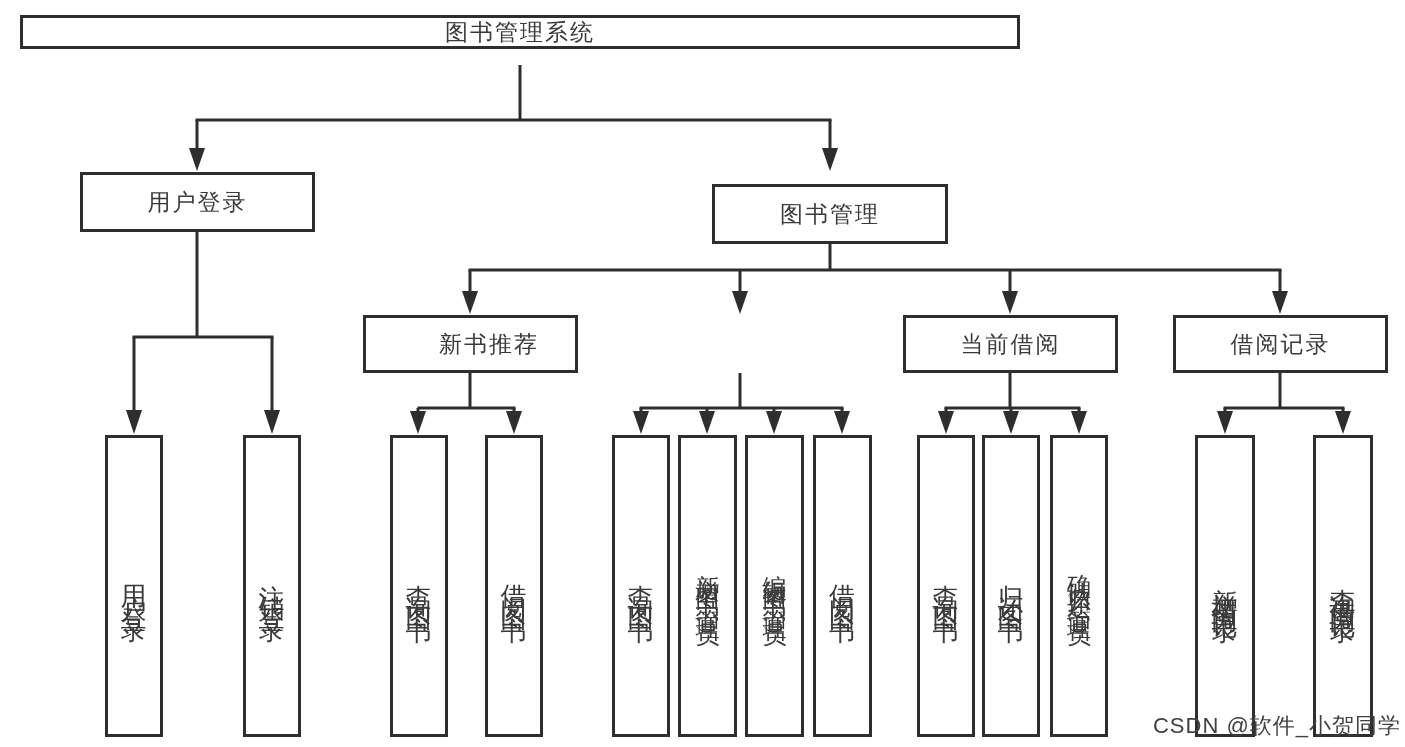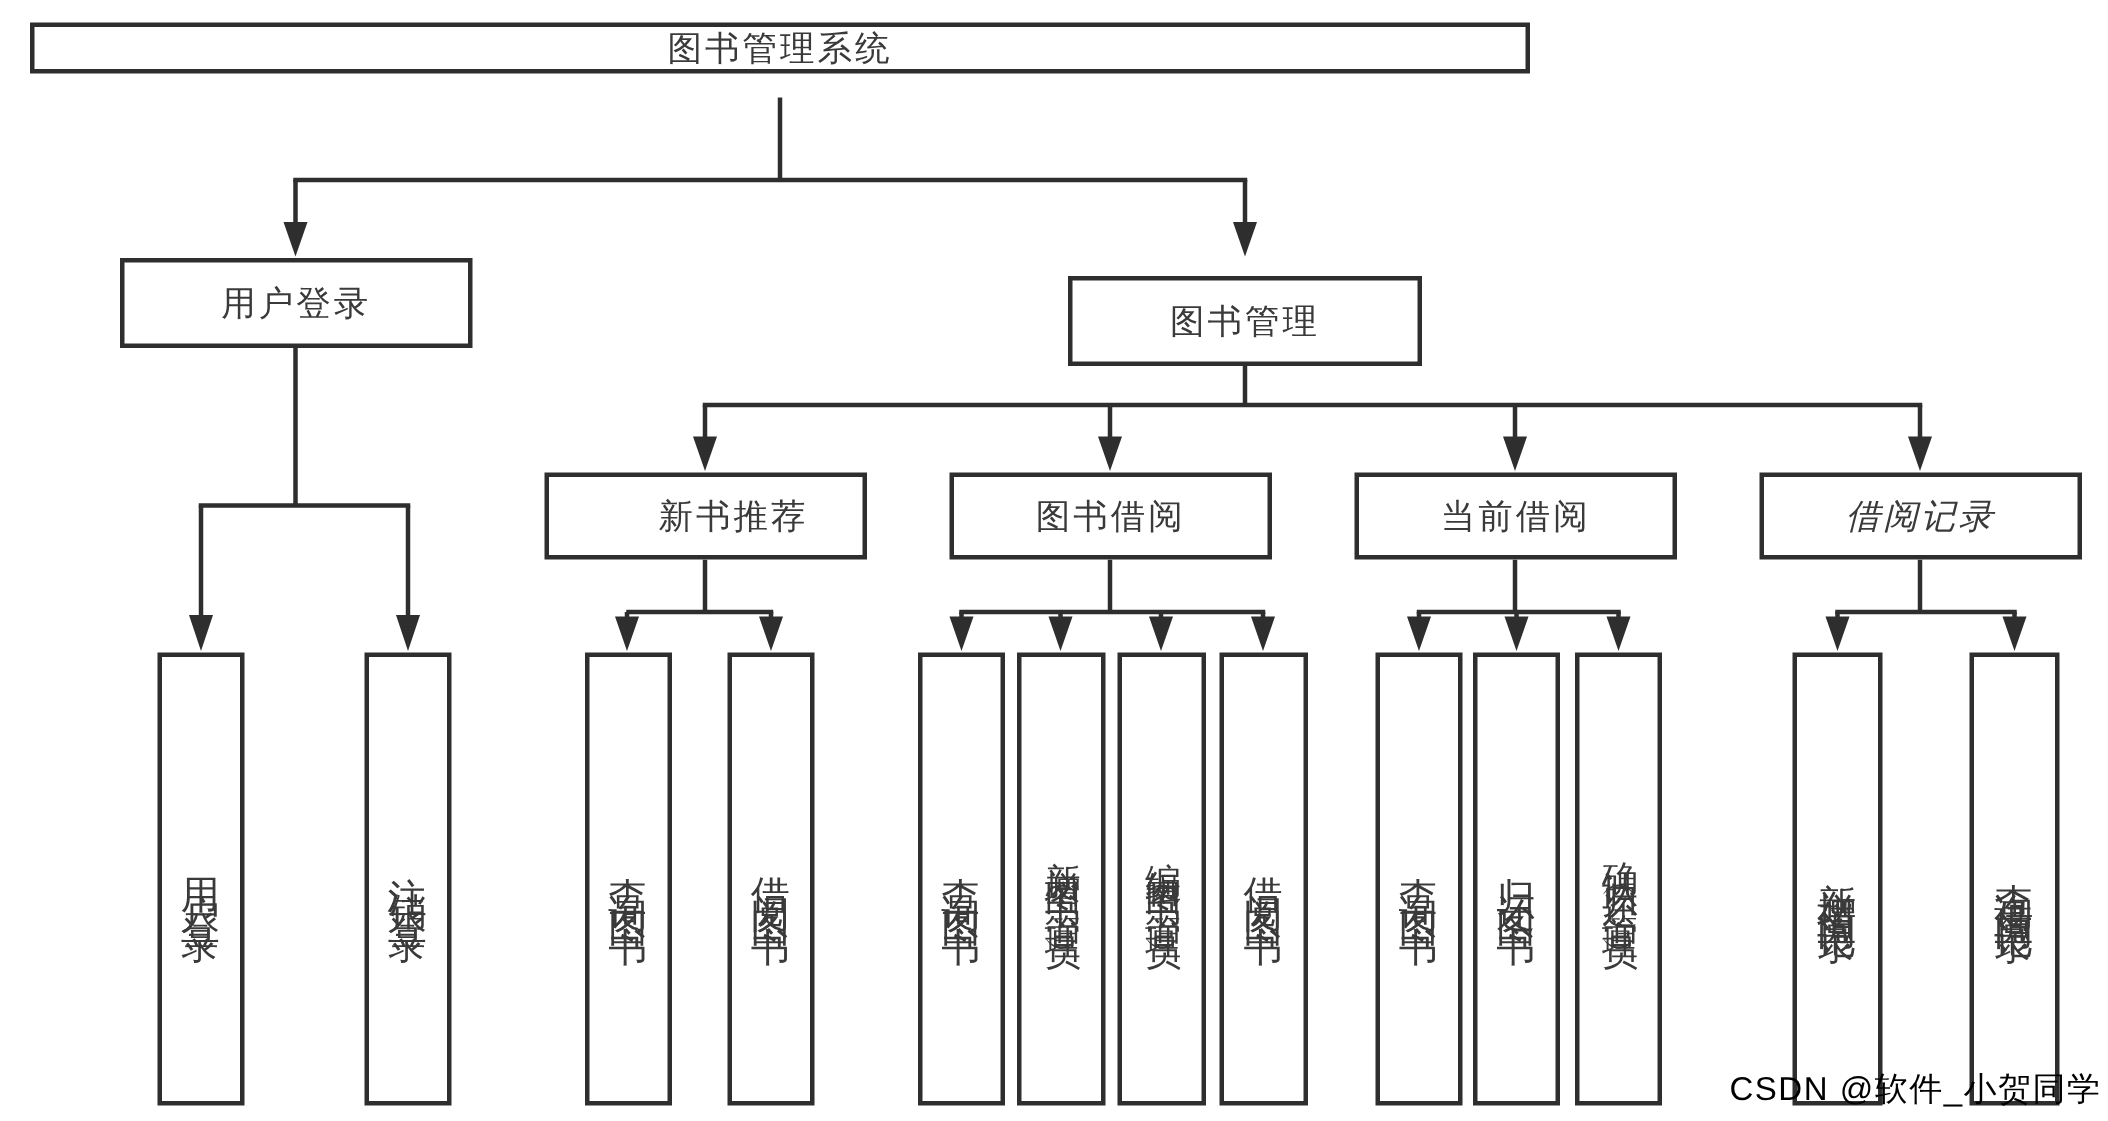--- a/index.html
+++ b/index.html
@@ -52,21 +52,21 @@
   .v-node.long { font-size: 24px; letter-spacing: 7px; }
 
   
   #n-root   { left: 20px;   top: 15px;  width: 1000px; height: 34px; }
   #n-login  { left: 80px;   top: 172px; width: 235px;  height: 60px; }
   #n-mgmt   { left: 712px;  top: 172px; width: 236px;  height: 60px; margin-top: 12px; }
 
   #n-rec    { left: 363px;  top: 315px; width: 215px;  height: 58px; padding-left: 37px; }
   #n-bor    { left: 633px;  top: 315px; width: 215px;  height: 58px; }
   #n-cur    { left: 903px;  top: 315px; width: 215px;  height: 58px; }
-  #n-his    { left: 1173px; top: 315px; width: 215px;  height: 58px; font-style: italic; }
+  #n-his    { left: 1173px; top: 315px; width: 215px;  height: 58px; }
 
   .leaf { top: 435px; height: 302px; }
   #l-login    { left: 105px;  width: 58px; }
   #l-logout   { left: 243px;  width: 58px; }
   #l-recq     { left: 390px;  width: 58px; }
   #l-recb     { left: 485px;  width: 58px; }
   #l-borq     { left: 612px;  width: 58px; }
   #l-boradd   { left: 678px;  width: 59px; }
   #l-boredit  { left: 745px;  width: 59px; }
   #l-borbor   { left: 813px;  width: 59px; }
@@ -75,21 +75,21 @@
   #l-curcon   { left: 1050px; width: 58px; }
   #l-hisadd   { left: 1195px; width: 60px; }
   #l-hisq     { left: 1313px; width: 60px; }
 
   #watermark {
     position: absolute;
     right: 4px;
     bottom: 6px;
     z-index: 3;
     font-size: 22px;
-    color: #000000;
+    color: #404040;
     letter-spacing: 1px;
     white-space: nowrap;
   }
 </style>
 </head>
 <body>
 
 <div id="stage">
 
   <svg id="wires" viewBox="0 0 1405 747" xmlns="http://www.w3.org/2000/svg">
@@ -163,23 +163,20 @@
   <div class="node h-node" id="n-login">
     <span>用户登录</span>
   </div>
   <div class="node h-node" id="n-mgmt">
     <span>图书管理</span>
   </div>
 
   <div class="node h-node" id="n-rec">
     <span>新书推荐</span>
   </div>
-  <div class="node h-node" id="n-bor">
-    <span>图书借阅</span>
-  </div>
   <div class="node h-node" id="n-cur">
     <span>当前借阅</span>
   </div>
   <div class="node h-node" id="n-his">
     <span>借阅记录</span>
   </div>
 
   <div class="node v-node leaf" id="l-login">
     <span>用户登录</span>
   </div>

